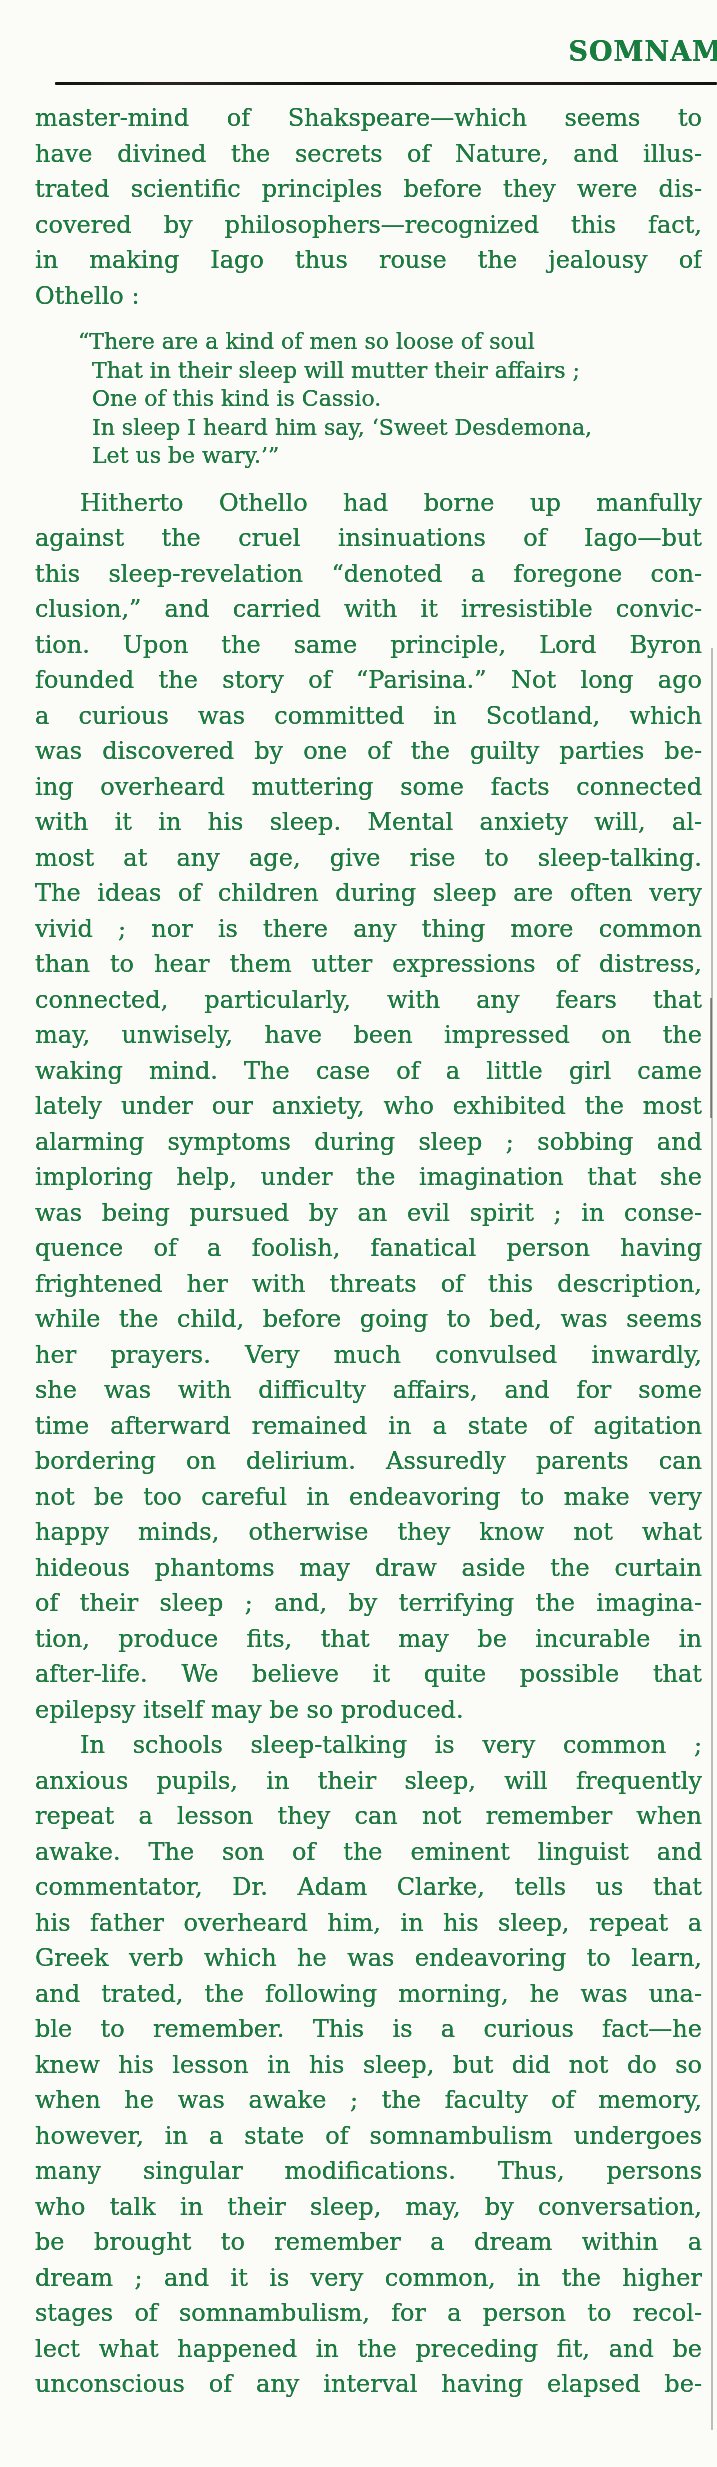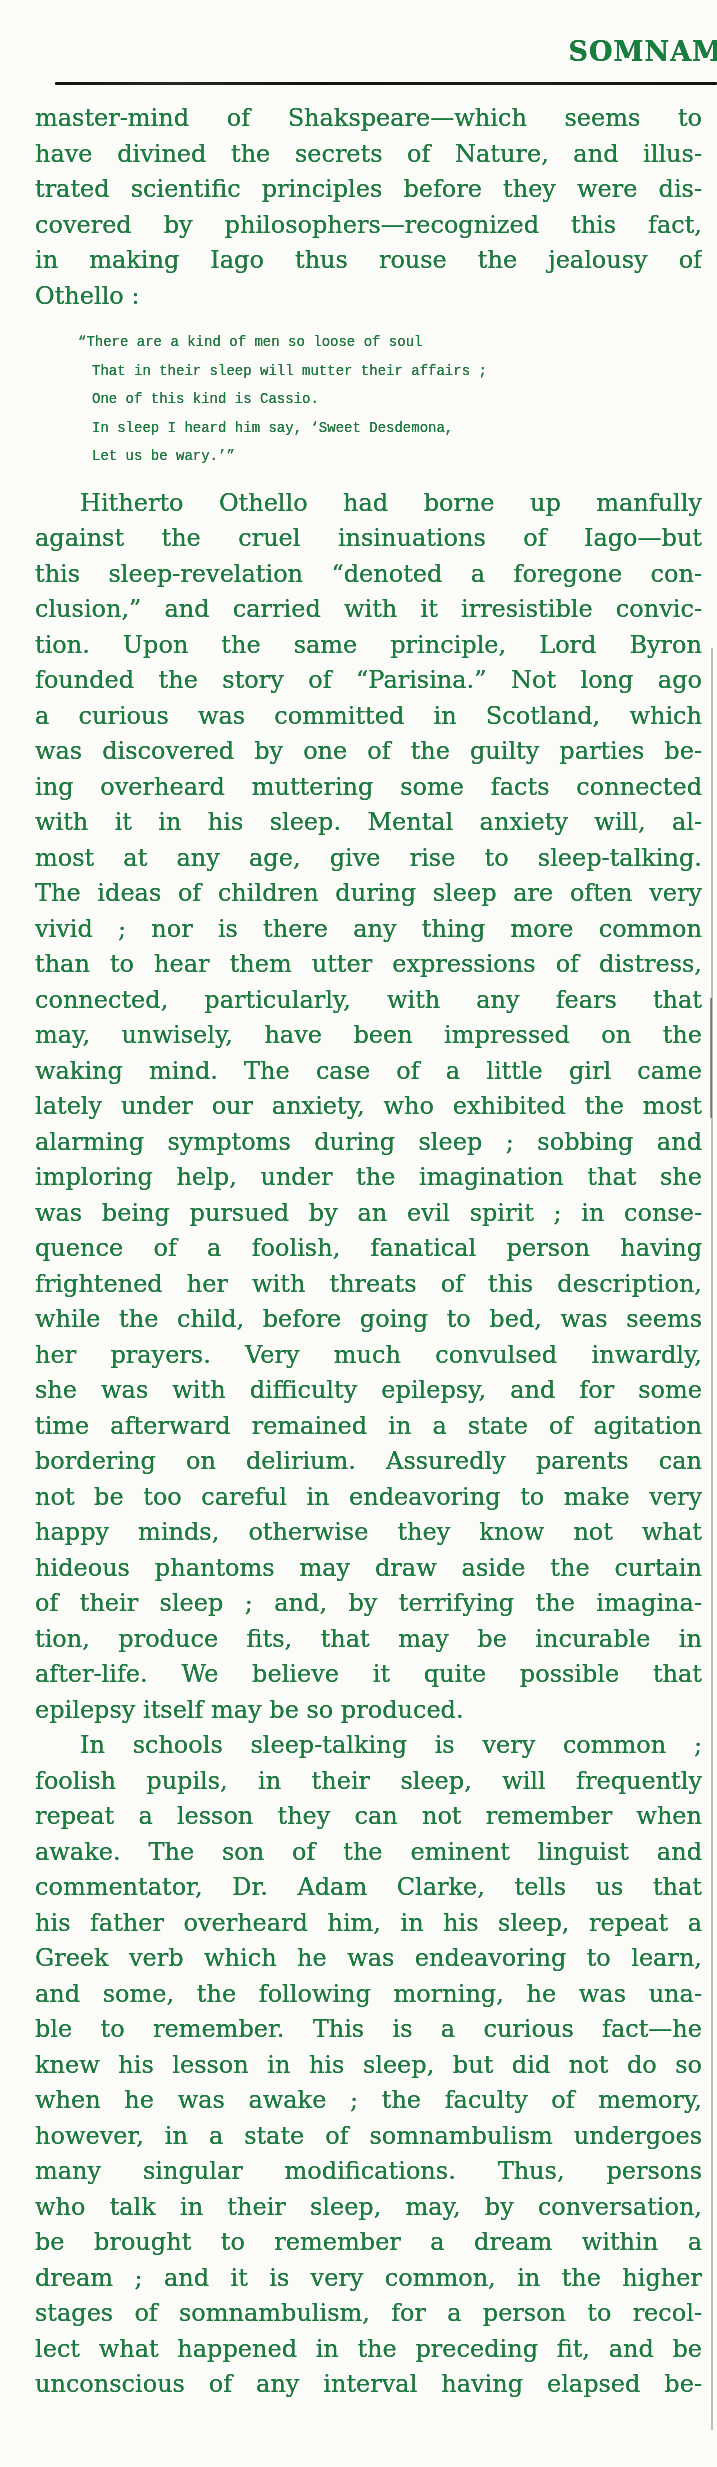--- a/index.html
+++ b/index.html
@@ -43,23 +43,22 @@
     text-align: justify;
     text-align-last: justify;
     white-space: normal;
     height: 35.5px;
     overflow: hidden;
   }
   .pline.endline { text-align-last: left; }
   .pline.indent { text-indent: 45px; }
   .verse {
     margin: 14px 0 15px 57px;
-    font-size: 14px;
+    font-size: 22px;
     line-height: 28.6px;
-    font-family: Liberation Mono, monospace;
   }
   .vline { text-align: left; }
   .vline.hang { text-indent: -14px; }
   .scan-edge-line {
     position: absolute;
     right: 4px;
     top: 648px;
     width: 2px;
     height: 1782px;
     background: rgba(30,28,24,0.28);
@@ -114,40 +113,40 @@
         <div class="pline">may, unwisely, have been impressed on the</div>
         <div class="pline">waking mind. The case of a little girl came</div>
         <div class="pline">lately under our anxiety, who exhibited the most</div>
         <div class="pline">alarming symptoms during sleep ; sobbing and</div>
         <div class="pline">imploring help, under the imagination that she</div>
         <div class="pline">was being pursued by an evil spirit ; in conse-</div>
         <div class="pline">quence of a foolish, fanatical person having</div>
         <div class="pline">frightened her with threats of this description,</div>
         <div class="pline">while the child, before going to bed, was seems</div>
         <div class="pline">her prayers. Very much convulsed inwardly,</div>
-        <div class="pline">she was with difficulty epilepsy, and for some</div>
+        <div class="pline">she was with difficulty affairs, and for some</div>
         <div class="pline">time afterward remained in a state of agitation</div>
         <div class="pline">bordering on delirium. Assuredly parents can</div>
         <div class="pline">not be too careful in endeavoring to make very</div>
         <div class="pline">happy minds, otherwise they know not what</div>
         <div class="pline">hideous phantoms may draw aside the curtain</div>
         <div class="pline">of their sleep ; and, by terrifying the imagina-</div>
         <div class="pline">tion, produce fits, that may be incurable in</div>
         <div class="pline">after-life. We believe it quite possible that</div>
         <div class="pline endline">epilepsy itself may be so produced.</div>
       </div>
       <div class="para prose">
         <div class="pline indent">In schools sleep-talking is very common ;</div>
-        <div class="pline">foolish pupils, in their sleep, will frequently</div>
+        <div class="pline">anxious pupils, in their sleep, will frequently</div>
         <div class="pline">repeat a lesson they can not remember when</div>
         <div class="pline">awake. The son of the eminent linguist and</div>
         <div class="pline">commentator, Dr. Adam Clarke, tells us that</div>
         <div class="pline">his father overheard him, in his sleep, repeat a</div>
         <div class="pline">Greek verb which he was endeavoring to learn,</div>
-        <div class="pline">and some, the following morning, he was una-</div>
+        <div class="pline">and trated, the following morning, he was una-</div>
         <div class="pline">ble to remember. This is a curious fact—he</div>
         <div class="pline">knew his lesson in his sleep, but did not do so</div>
         <div class="pline">when he was awake ; the faculty of memory,</div>
         <div class="pline">however, in a state of somnambulism undergoes</div>
         <div class="pline">many singular modifications. Thus, persons</div>
         <div class="pline">who talk in their sleep, may, by conversation,</div>
         <div class="pline">be brought to remember a dream within a</div>
         <div class="pline">dream ; and it is very common, in the higher</div>
         <div class="pline">stages of somnambulism, for a person to recol-</div>
         <div class="pline">lect what happened in the preceding fit, and be</div>

